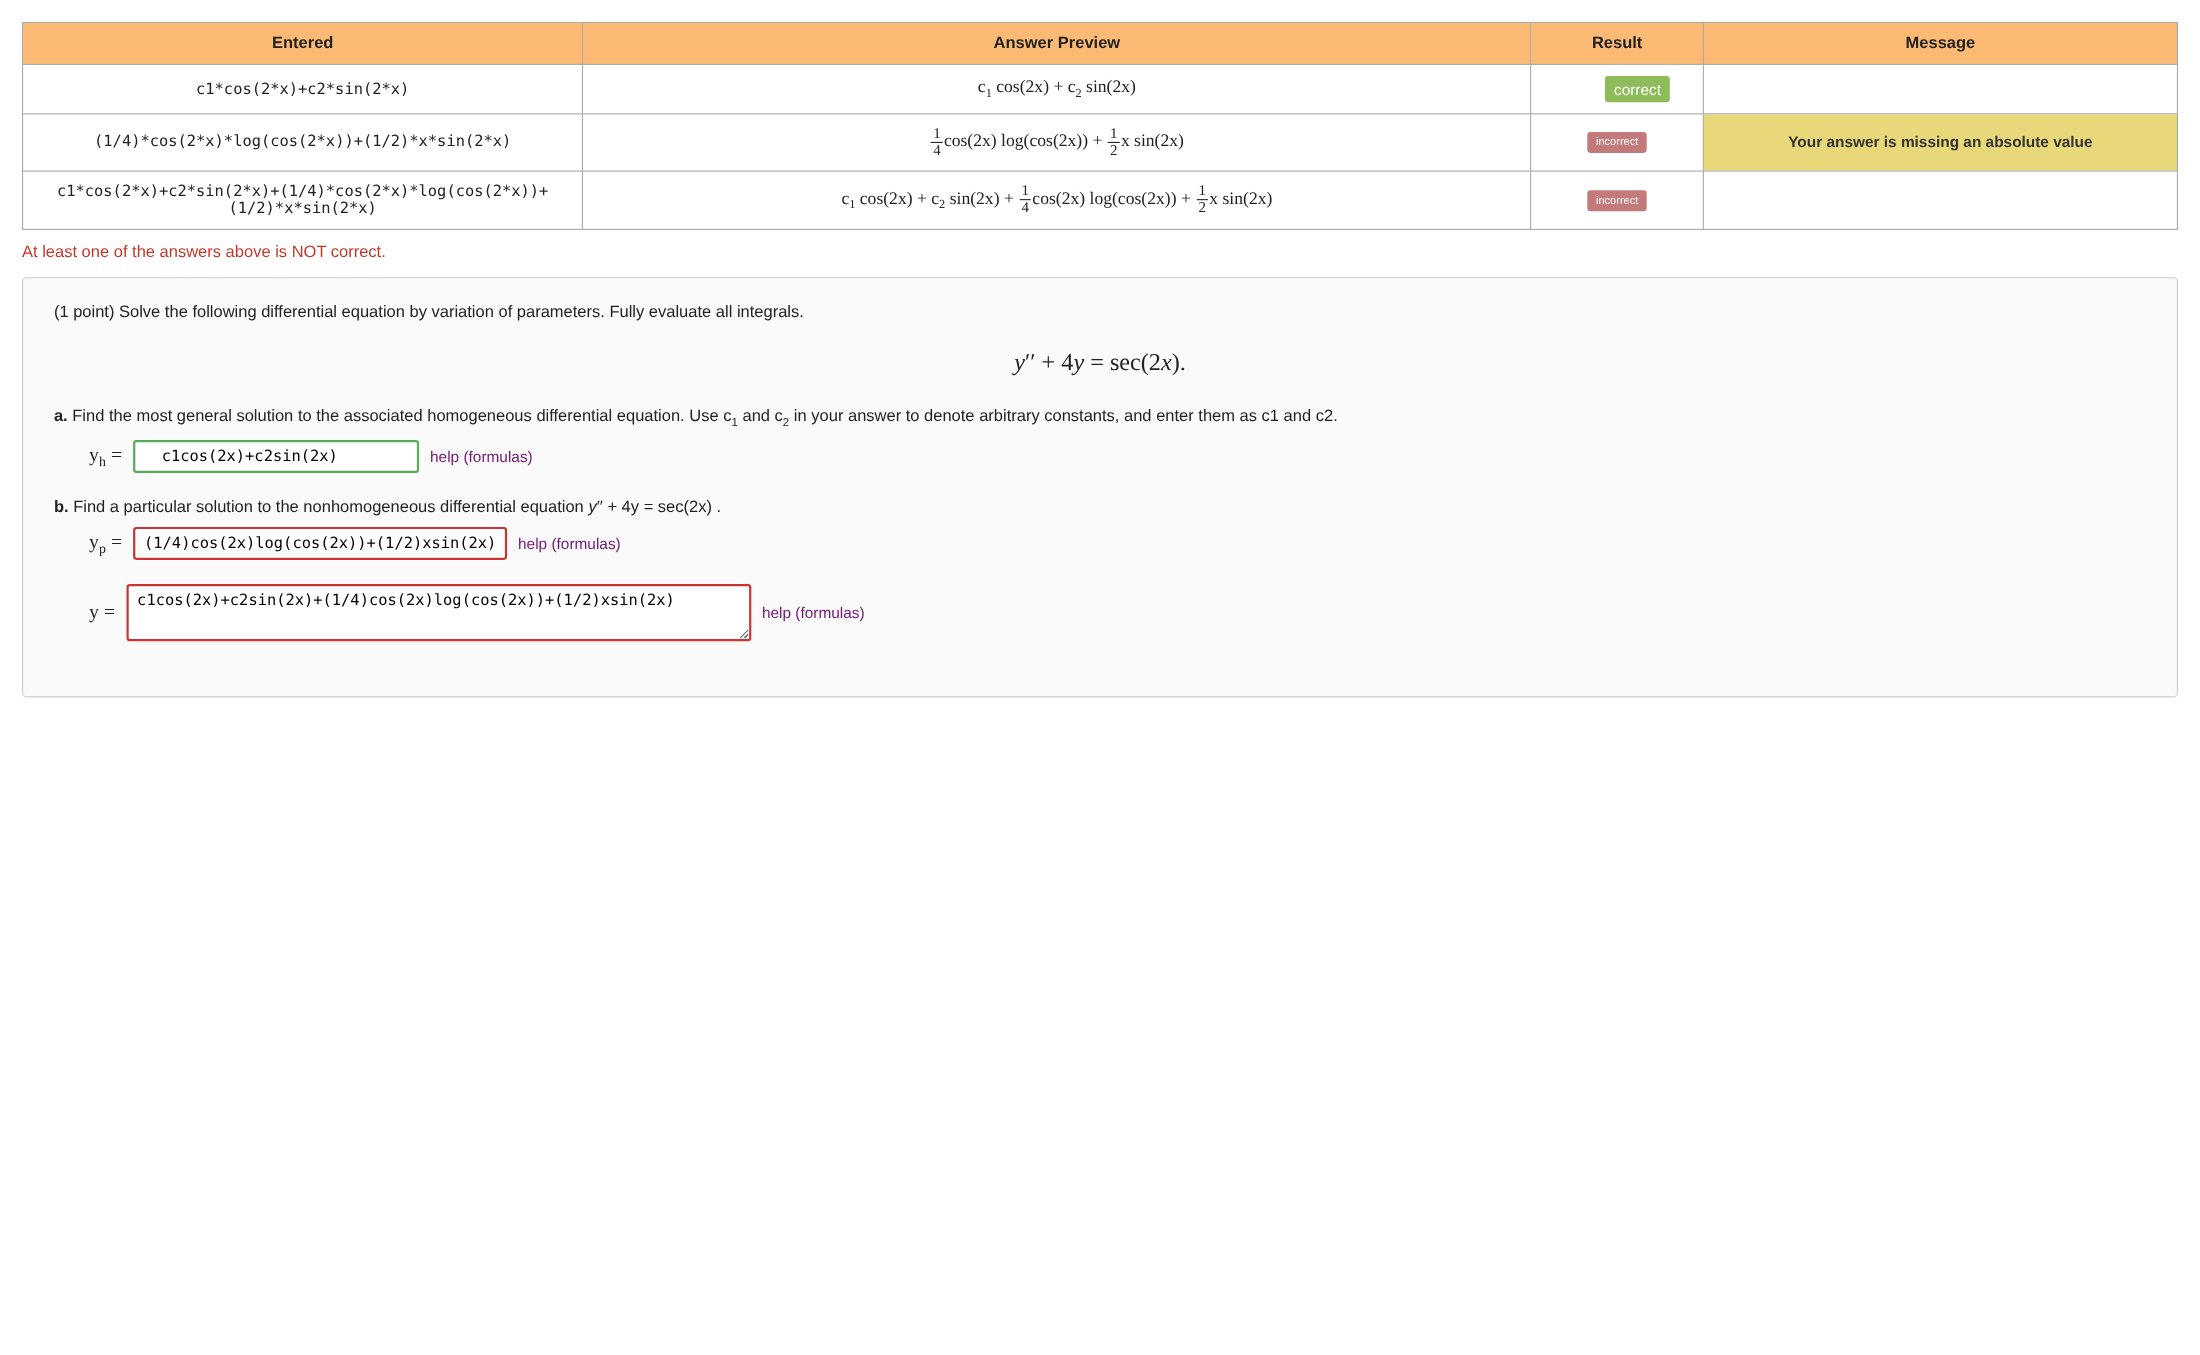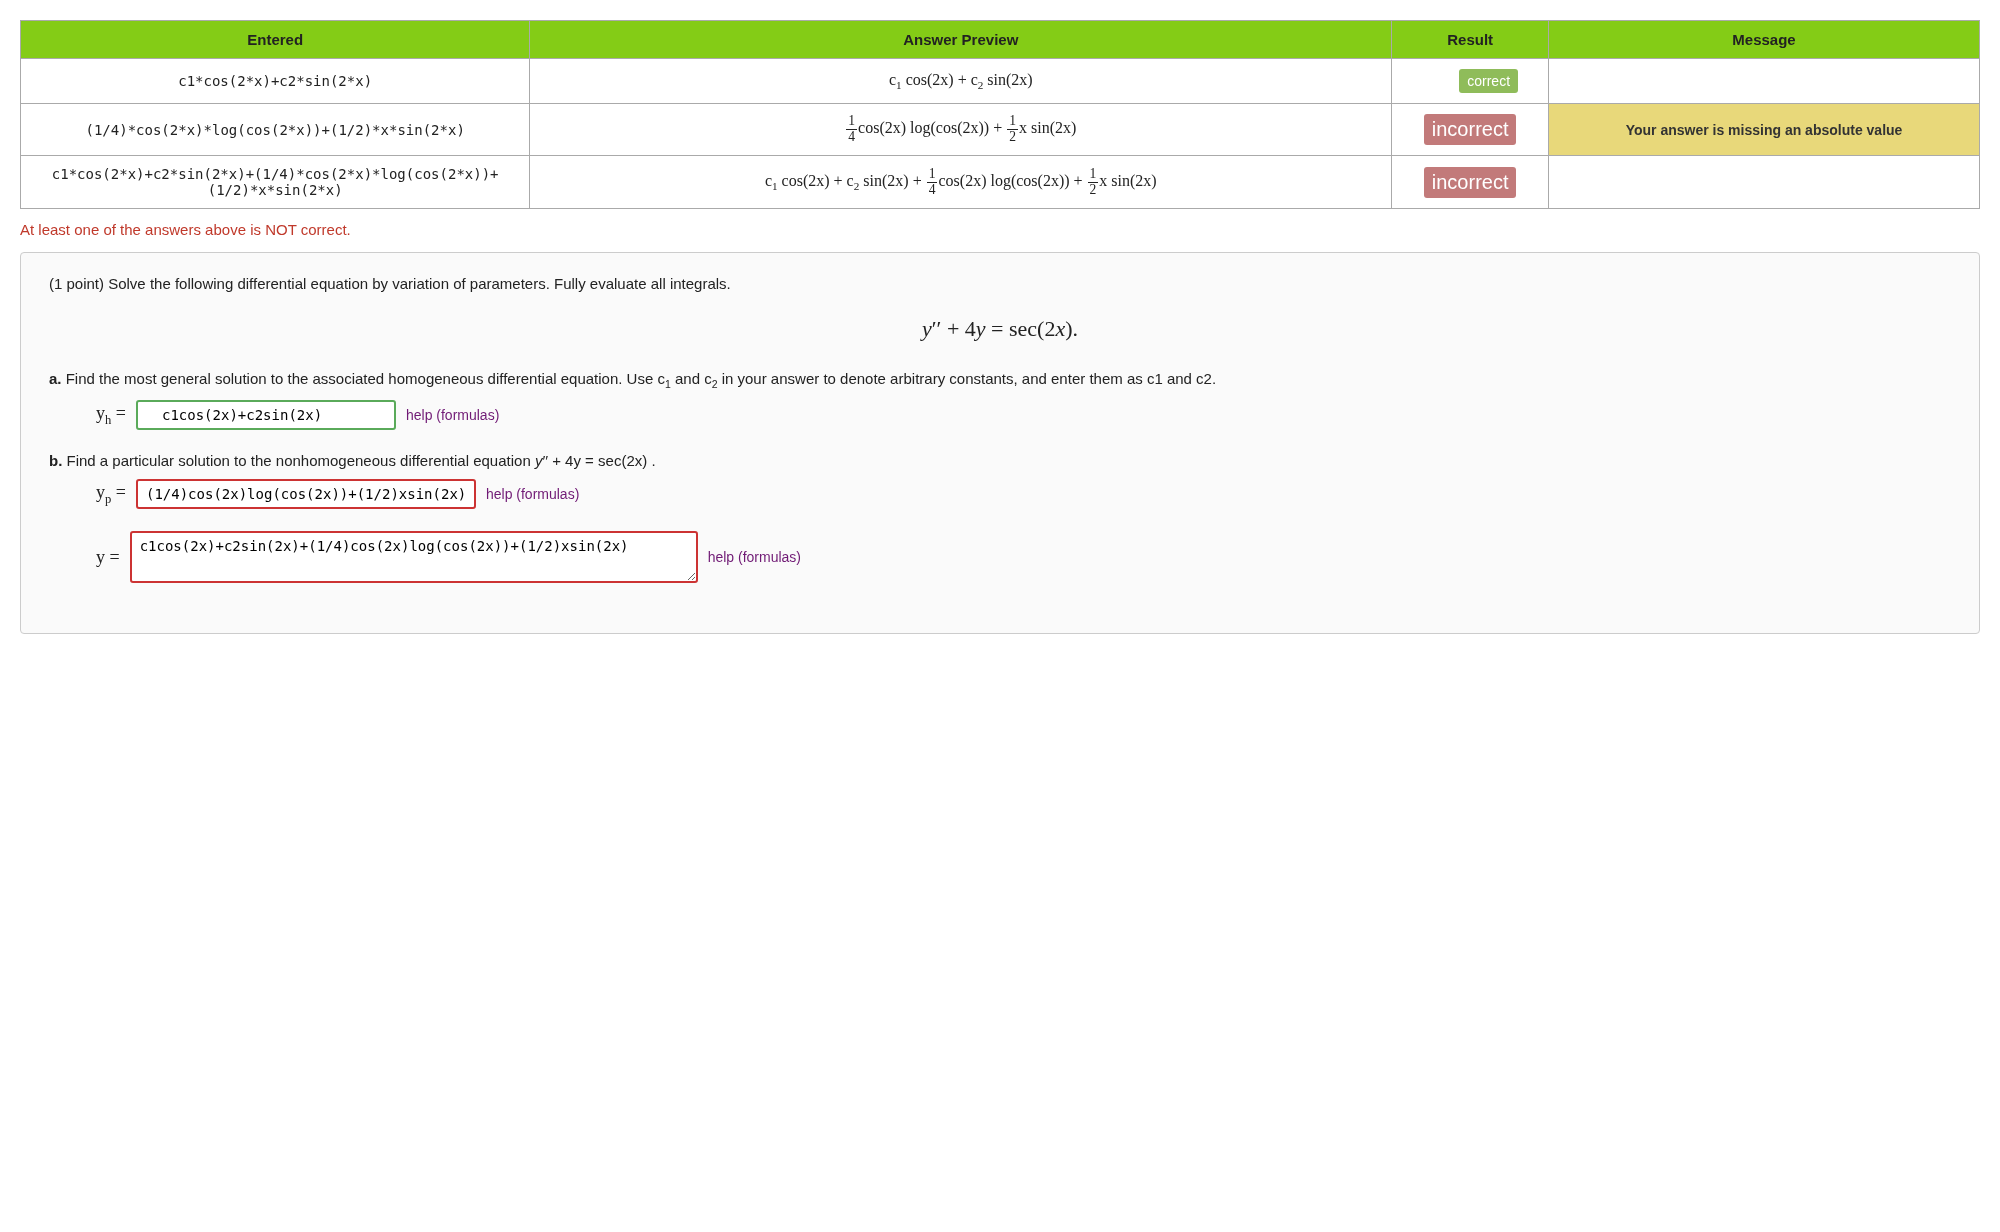--- a/index.html
+++ b/index.html
@@ -19,21 +19,21 @@
       margin-bottom: 12px;
     }
     .answer-table th, .answer-table td {
       border: 1.5px solid #aaa;
       padding: 10px 16px;
       vertical-align: middle;
       text-align: center;
     }
     .answer-table th {
       font-weight: bold;
-      background: #84cc16;
+      background: #fdba74;
       font-size: 15px;
     }
     .col-entered { width: 26%; }
     .col-preview { width: 44%; }
     .col-result  { width: 8%; }
     .col-message { width: 22%; }
 
     .cell-entered { font-family: monospace; font-size: 14px; text-align: center; }
     .cell-preview { font-family: "Times New Roman", serif; font-size: 16px; text-align: center; }
 
@@ -44,21 +44,21 @@
       border-radius: 3px;
       font-size: 14px;
       display: inline-block;
       margin-left: 37px;
     }
     .badge-incorrect {
       background: #c27a7a;
       color: #fff;
       padding: 4px 8px;
       border-radius: 3px;
-      font-size: 20px;
+      font-size: 10px;
       display: inline-block;
     }
     .cell-message-yellow {
       background: #e8d87a;
       color: #333;
       font-weight: bold;
       font-size: 14px;
       text-align: center;
     }
 
@@ -94,21 +94,21 @@
     .part-label {
       font-size: 15px;
       margin-bottom: 10px;
     }
 
     .answer-row {
       display: flex;
       align-items: center;
       gap: 10px;
       margin-top: 8px;
-      margin-left: 47px;
+      margin-left: 32px;
     }
 
     .answer-lhs {
       font-family: "Times New Roman", serif;
       font-size: 18px;
       white-space: nowrap;
     }
 
     .answer-input {
       border: 2px solid #aaa;

